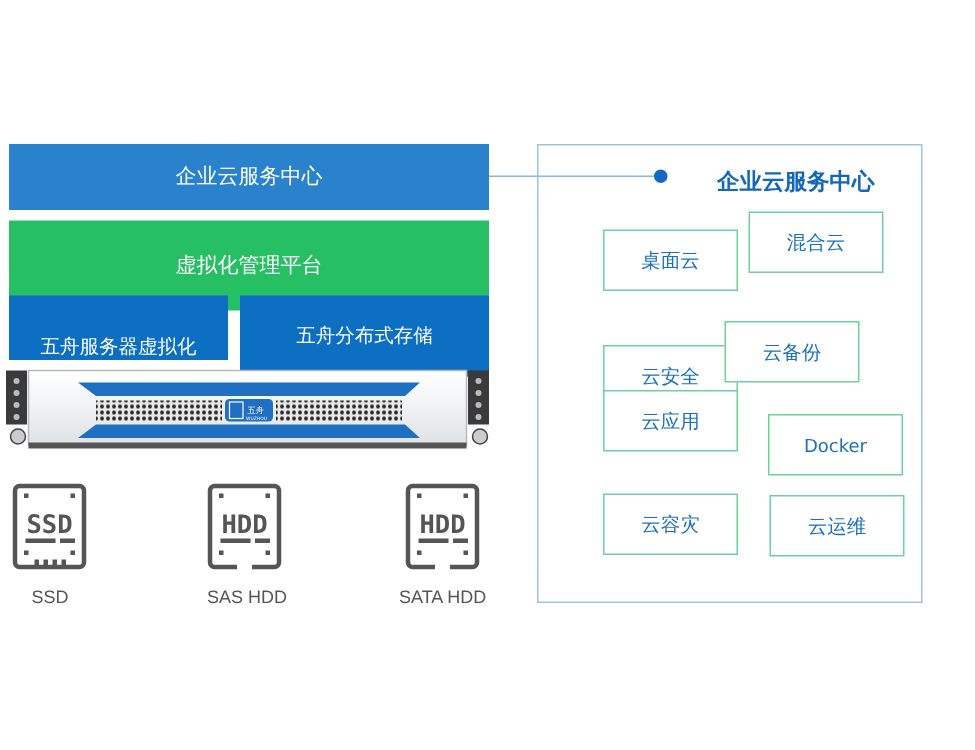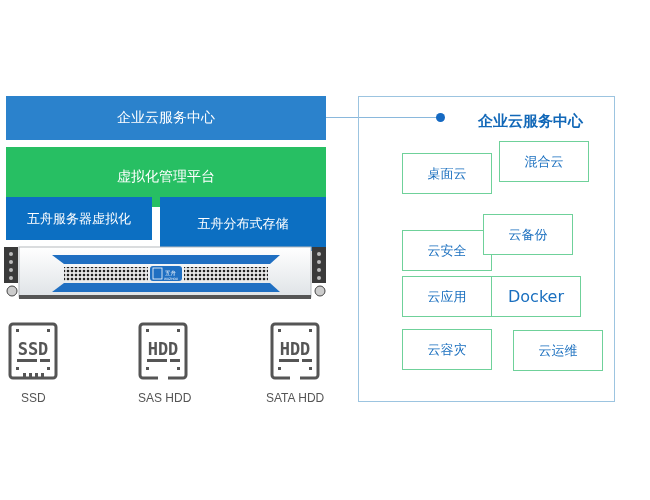--- a/index.html
+++ b/index.html
@@ -1,20 +1,20 @@
 <!DOCTYPE html>
 <html><head>
 <meta charset="utf-8">
 <style>
   html, body { margin:0; padding:0; background:#ffffff; }
   body { width:650px; height:500px; position:relative; overflow:hidden; font-family:"DejaVu Sans","Liberation Sans",sans-serif; }
   .bar { position:absolute; color:#ffffff; display:flex; align-items:center; justify-content:center; font-size:14px; }
   #bar-cloud { left:6px; top:96px; width:320px; height:44px; background:#2b82cc; }
   #bar-virt { left:6px; top:147px; width:320px; height:60px; background:#27bf63; }
-  #bar-srv { left:6px; top:197px; width:146px; height:43px; background:#0c6fc2; font-size:13px; }
+  #bar-srv { left:6px; top:197px; width:146px; height:43px; background:#0c6fc2; font-size:13px;align-items:flex-end; }
   #bar-store { left:160px; top:197px; width:166px; height:54px; background:#0c6fc2; font-size:13px;font-family:Liberation Serif, serif; }
   .connector { position:absolute; left:326px; top:117px; width:112px; height:1px; background:#8ab8dc; }
   .dot { position:absolute; left:436px; top:113px; width:9px; height:9px; border-radius:50%; background:#1569c2; }
   .panel { position:absolute; left:358px; top:96px; width:257px; height:306px; border:1px solid #9cc4e0; box-sizing:border-box; }
   .panel-title { position:absolute; left:478px; top:112px; font-size:15px; font-weight:bold; color:#1268b8; white-space:nowrap; }
   .tile { position:absolute; width:90px; height:41px; border:1px solid #6fd19a; box-sizing:border-box; display:flex; align-items:center; justify-content:center; color:#1a6fbf; font-size:13px; background:#fff; }
   .server { position:absolute; left:2px; top:245px; width:326px; height:56px; }
   .drive { position:absolute; top:322px; width:50px; height:58px; }
   .drive-label { position:absolute; top:391px; font-size:12px; color:#555; white-space:nowrap; font-family:"Liberation Sans","DejaVu Sans",sans-serif; }
 </style>
@@ -124,24 +124,24 @@
   </div>
 <div class="tile" style="left:499px;top:141px">
     <span>混合云</span>
   </div>
 <div class="tile" style="left:402px;top:230px">
     <span>云安全</span>
   </div>
 <div class="tile" style="left:483px;top:214px">
     <span>云备份</span>
   </div>
-<div class="tile" style="left:402px;top:276px">
+<div class="tile" style="left:402px;top:260px">
     <span>云应用</span>
   </div>
-<div class="tile" style="left:491px;top:276px;font-size:16px">
+<div class="tile" style="left:512px;top:276px;font-size:12px">
     <span>Docker</span>
   </div>
 <div class="tile" style="left:402px;top:329px">
     <span>云容灾</span>
   </div>
 <div class="tile" style="left:513px;top:330px">
     <span>云运维</span>
   </div>
 
 </body></html>

